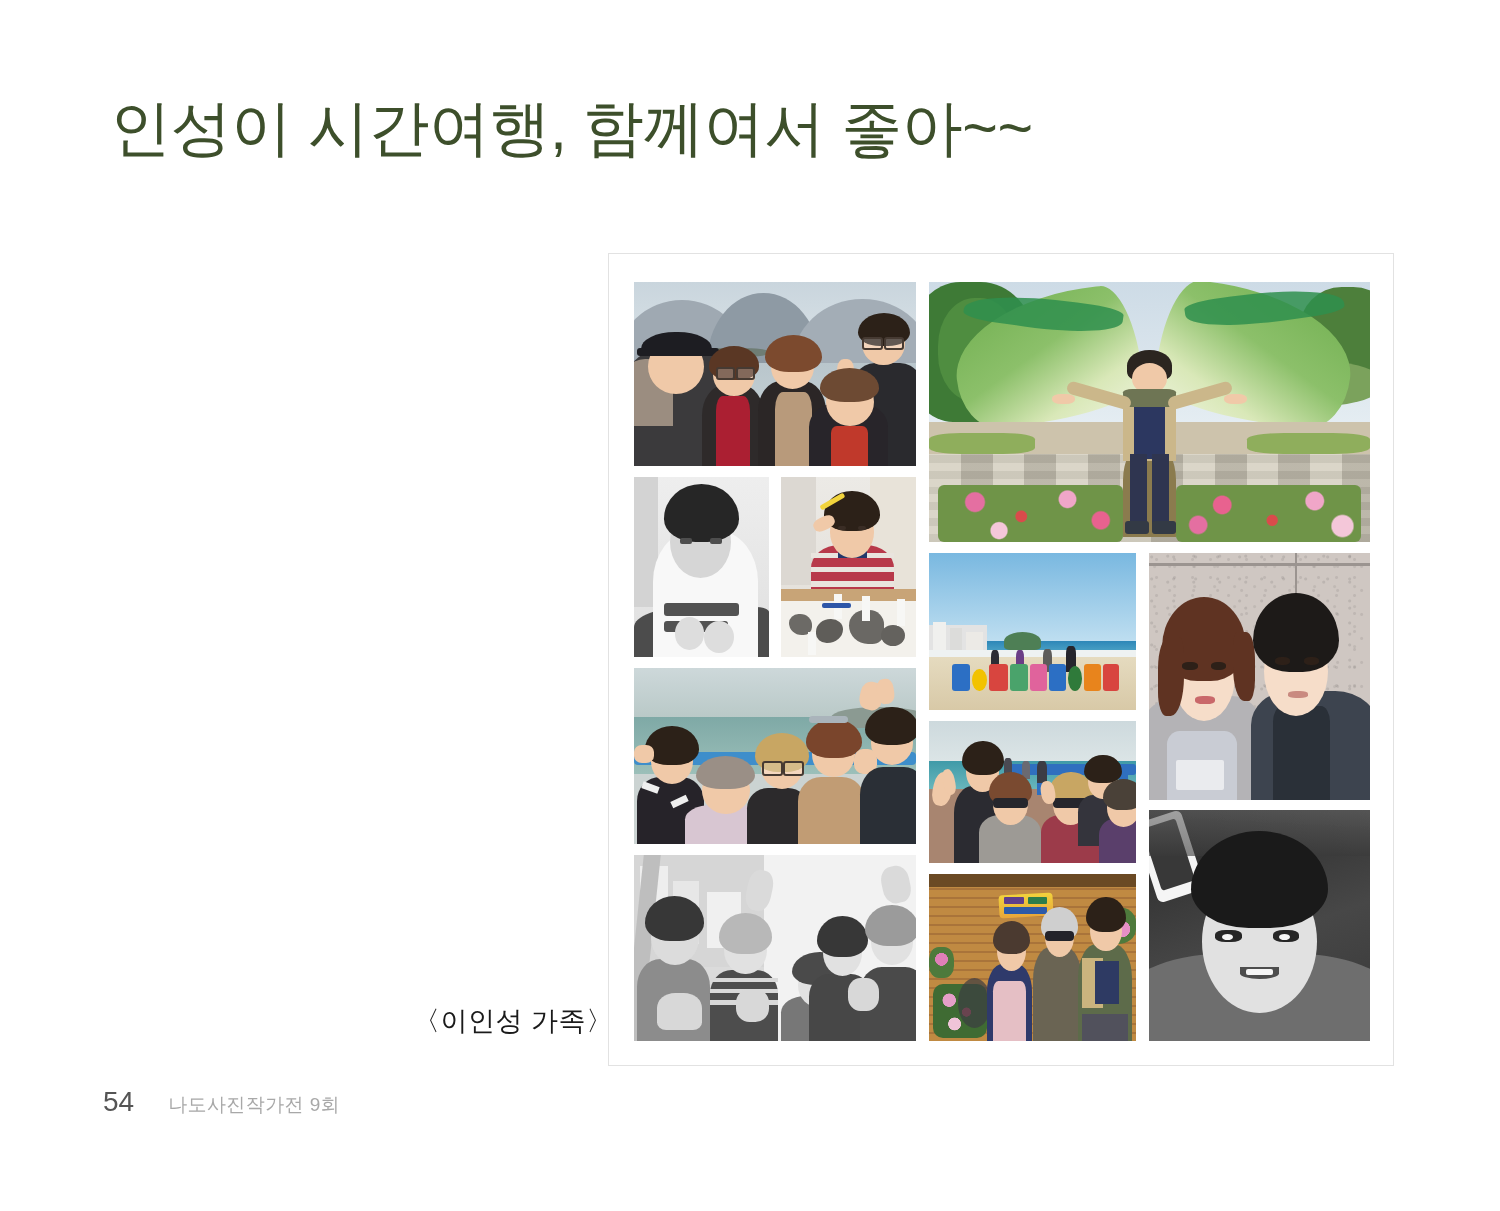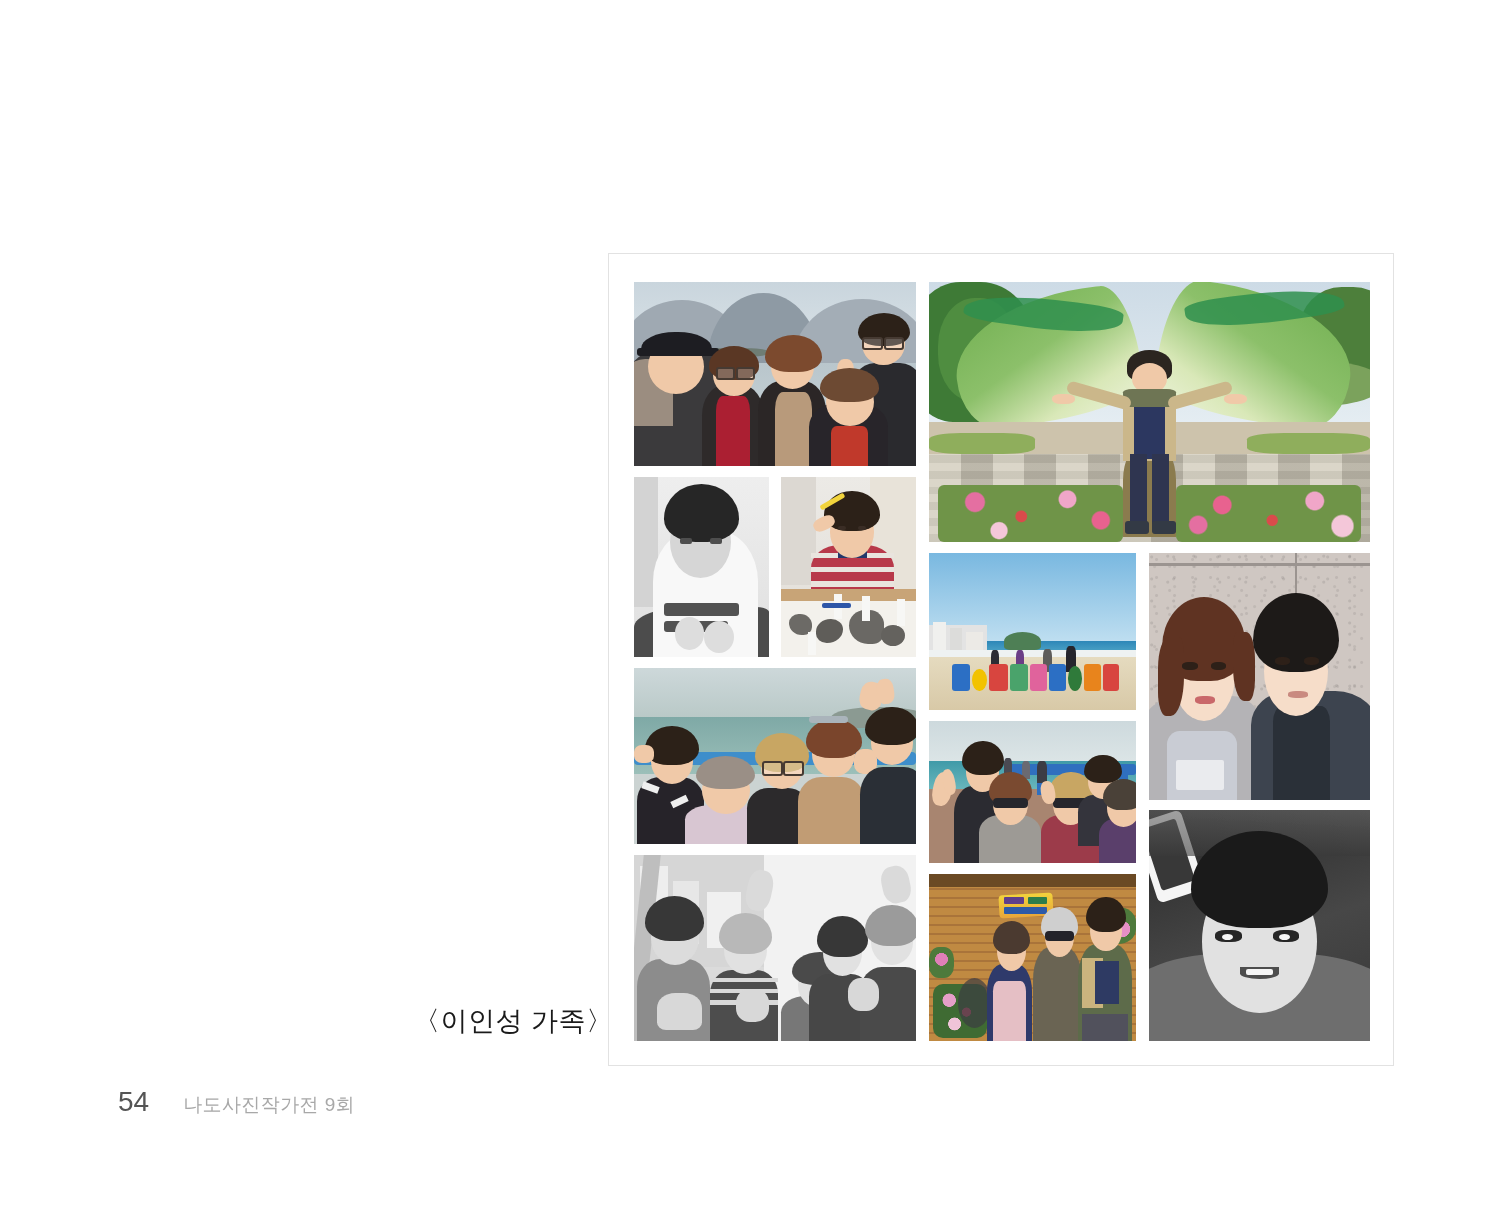--- a/index.html
+++ b/index.html
@@ -62,29 +62,30 @@
     border:2px solid #463a32;border-radius:3px;background:rgba(255,255,255,.25);
   }
 
   
   .caption{
     position:absolute;left:413px;top:1003px;
     font-size:27px;color:#1a1a1a;letter-spacing:.5px;white-space:nowrap;
   }
 
   
-  .footer{position:absolute;left:118px;top:1086px;display:flex;align-items:baseline;gap:34px;}
+  .footer{position:absolute;left:103px;top:1086px;display:flex;align-items:baseline;gap:34px;}
   .footer .pg{font-size:28px;color:#555555;font-weight:400;}
   .footer .src{font-size:19px;color:#a8a8a8;letter-spacing:.4px;}
 </style>
 </head>
 <body>
 
 <div class="page">
 
+  <div class="page-title">인성이 시간여행, 함께여서 좋아~~</div>
 
   <div class="collage-card">
     <div class="collage-inner">
 
       <div class="photo" style="left:25px;top:28px;width:282px;height:184px;">
         <div class="scene">
           <div class="lay sky" style="height:46%;background:linear-gradient(#c9d5dd,#dde5e9);"></div>
           <div class="lay mountain" style="left:-6%;top:10%;width:46%;height:34%;background:#9fa9b2;"></div>
           <div class="lay mountain" style="left:26%;top:6%;width:40%;height:38%;background:#8e9aa4;"></div>
           <div class="lay mountain" style="left:56%;top:9%;width:50%;height:36%;background:#a3adb6;"></div>

